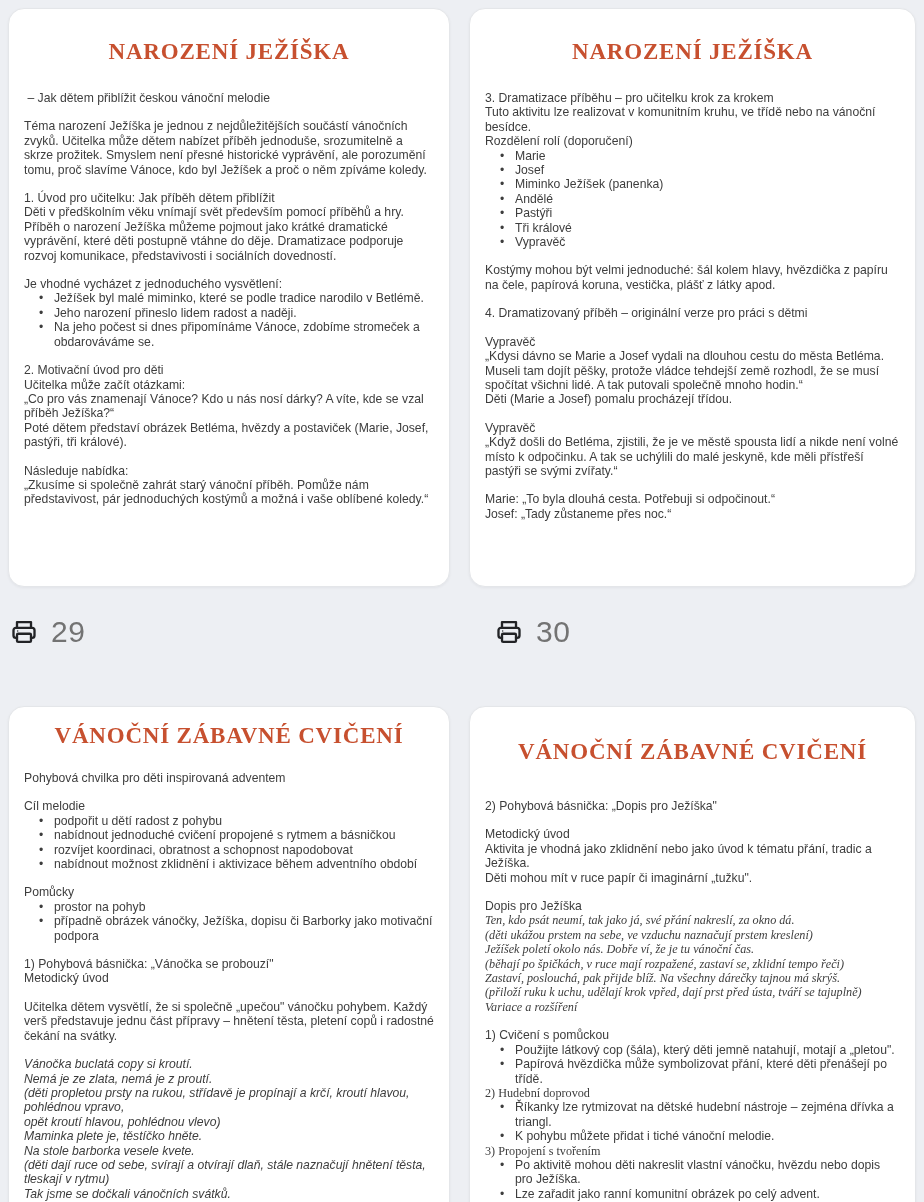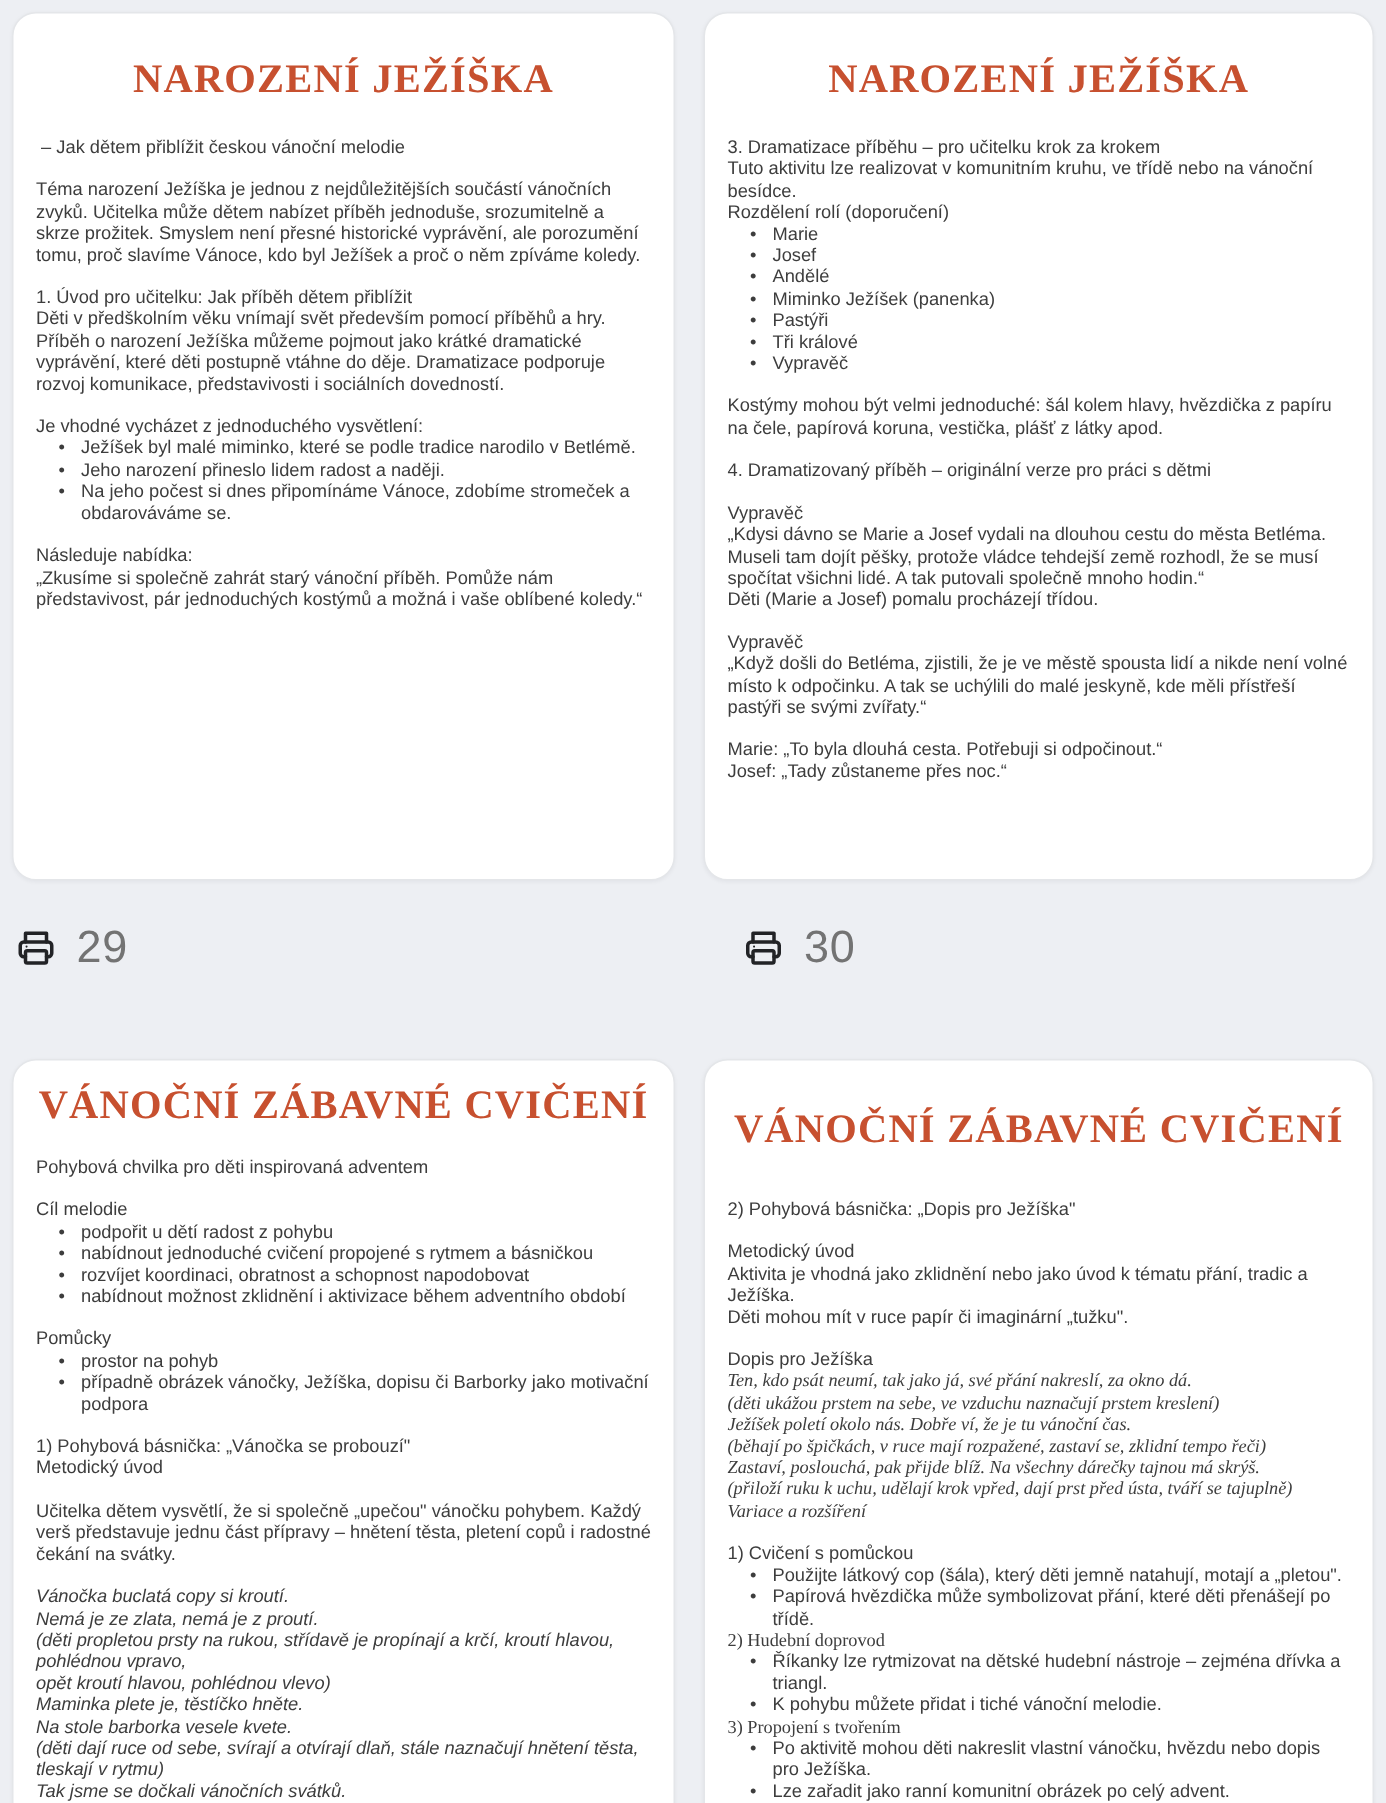--- a/index.html
+++ b/index.html
@@ -24,21 +24,21 @@
     line-height: 14.4px;
   }
   .card-1 { left: 8px;   top: 8px;   width: 442px; height: 579px; }
   .card-2 { left: 469px; top: 8px;   width: 447px; height: 579px; }
   .card-3 { left: 8px;   top: 706px; width: 442px; height: 620px; }
   .card-4 { left: 469px; top: 706px; width: 447px; height: 620px; }
 
   .card h2 {
     font-family: "Liberation Serif", "DejaVu Serif", serif;
     font-weight: 700;
-    font-size: 27px;
+    font-size: 23px;
     line-height: 34px;
     letter-spacing: 0.8px;
     text-align: center;
     color: #c7502f;
     margin: 26px 0 22px 0;
   }
   .card-3 h2 { margin: 12px 0 18px 0; }
   .card-4 h2 { margin: 28px 0 30px 0; }
 
   .blk { margin: 14px 0 0 0; }
@@ -77,36 +77,40 @@
         <p class="blk"> – Jak dětem přiblížit českou vánoční melodie</p>
         <p class="blk">Téma narození Ježíška je jednou z nejdůležitějších součástí vánočních zvyků. Učitelka může dětem nabízet příběh jednoduše, srozumitelně a skrze prožitek. Smyslem není přesné historické vyprávění, ale porozumění tomu, proč slavíme Vánoce, kdo byl Ježíšek a proč o něm zpíváme koledy.</p>
         <p class="blk">1. Úvod pro učitelku: Jak příběh dětem přiblížit
 Děti v předškolním věku vnímají svět především pomocí příběhů a hry. Příběh o narození Ježíška můžeme pojmout jako krátké dramatické vyprávění, které děti postupně vtáhne do děje. Dramatizace podporuje rozvoj komunikace, představivosti i sociálních dovedností.</p>
         <p class="blk">Je vhodné vycházet z jednoduchého vysvětlení:</p>
         <ul class="blk">
           <li>Ježíšek byl malé miminko, které se podle tradice narodilo v Betlémě.</li>
           <li>Jeho narození přineslo lidem radost a naději.</li>
           <li>Na jeho počest si dnes připomínáme Vánoce, zdobíme stromeček a obdarováváme se.</li>
         </ul>
+        <p class="blk">2. Motivační úvod pro děti
+Učitelka může začít otázkami:
+„Co pro vás znamenají Vánoce? Kdo u nás nosí dárky? A víte, kde se vzal příběh Ježíška?“
+Poté dětem představí obrázek Betléma, hvězdy a postaviček (Marie, Josef, pastýři, tři králové).</p>
         <p class="blk">Následuje nabídka:
 „Zkusíme si společně zahrát starý vánoční příběh. Pomůže nám představivost, pár jednoduchých kostýmů a možná i vaše oblíbené koledy.“</p>
       </div>
   </div>
 
   <div class="card card-2">
     <h2>NAROZENÍ JEŽÍŠKA</h2>
     <div class="card-body">
         <p class="blk">3. Dramatizace příběhu – pro učitelku krok za krokem
 Tuto aktivitu lze realizovat v komunitním kruhu, ve třídě nebo na vánoční besídce.
 Rozdělení rolí (doporučení)</p>
         <ul class="blk">
           <li>Marie</li>
           <li>Josef</li>
+          <li>Miminko Ježíšek (panenka)</li>
           <li>Andělé</li>
-          <li>Miminko Ježíšek (panenka)</li>
           <li>Pastýři</li>
           <li>Tři králové</li>
           <li>Vypravěč</li>
         </ul>
         <p class="blk">Kostýmy mohou být velmi jednoduché: šál kolem hlavy, hvězdička z papíru na čele, papírová koruna, vestička, plášť z látky apod.</p>
         <p class="blk">4. Dramatizovaný příběh – originální verze pro práci s dětmi</p>
         <p class="blk">Vypravěč
 „Kdysi dávno se Marie a Josef vydali na dlouhou cestu do města Betléma. Museli tam dojít pěšky, protože vládce tehdejší země rozhodl, že se musí spočítat všichni lidé. A tak putovali společně mnoho hodin.“
 Děti (Marie a Josef) pomalu procházejí třídou.</p>
         <p class="blk">Vypravěč

